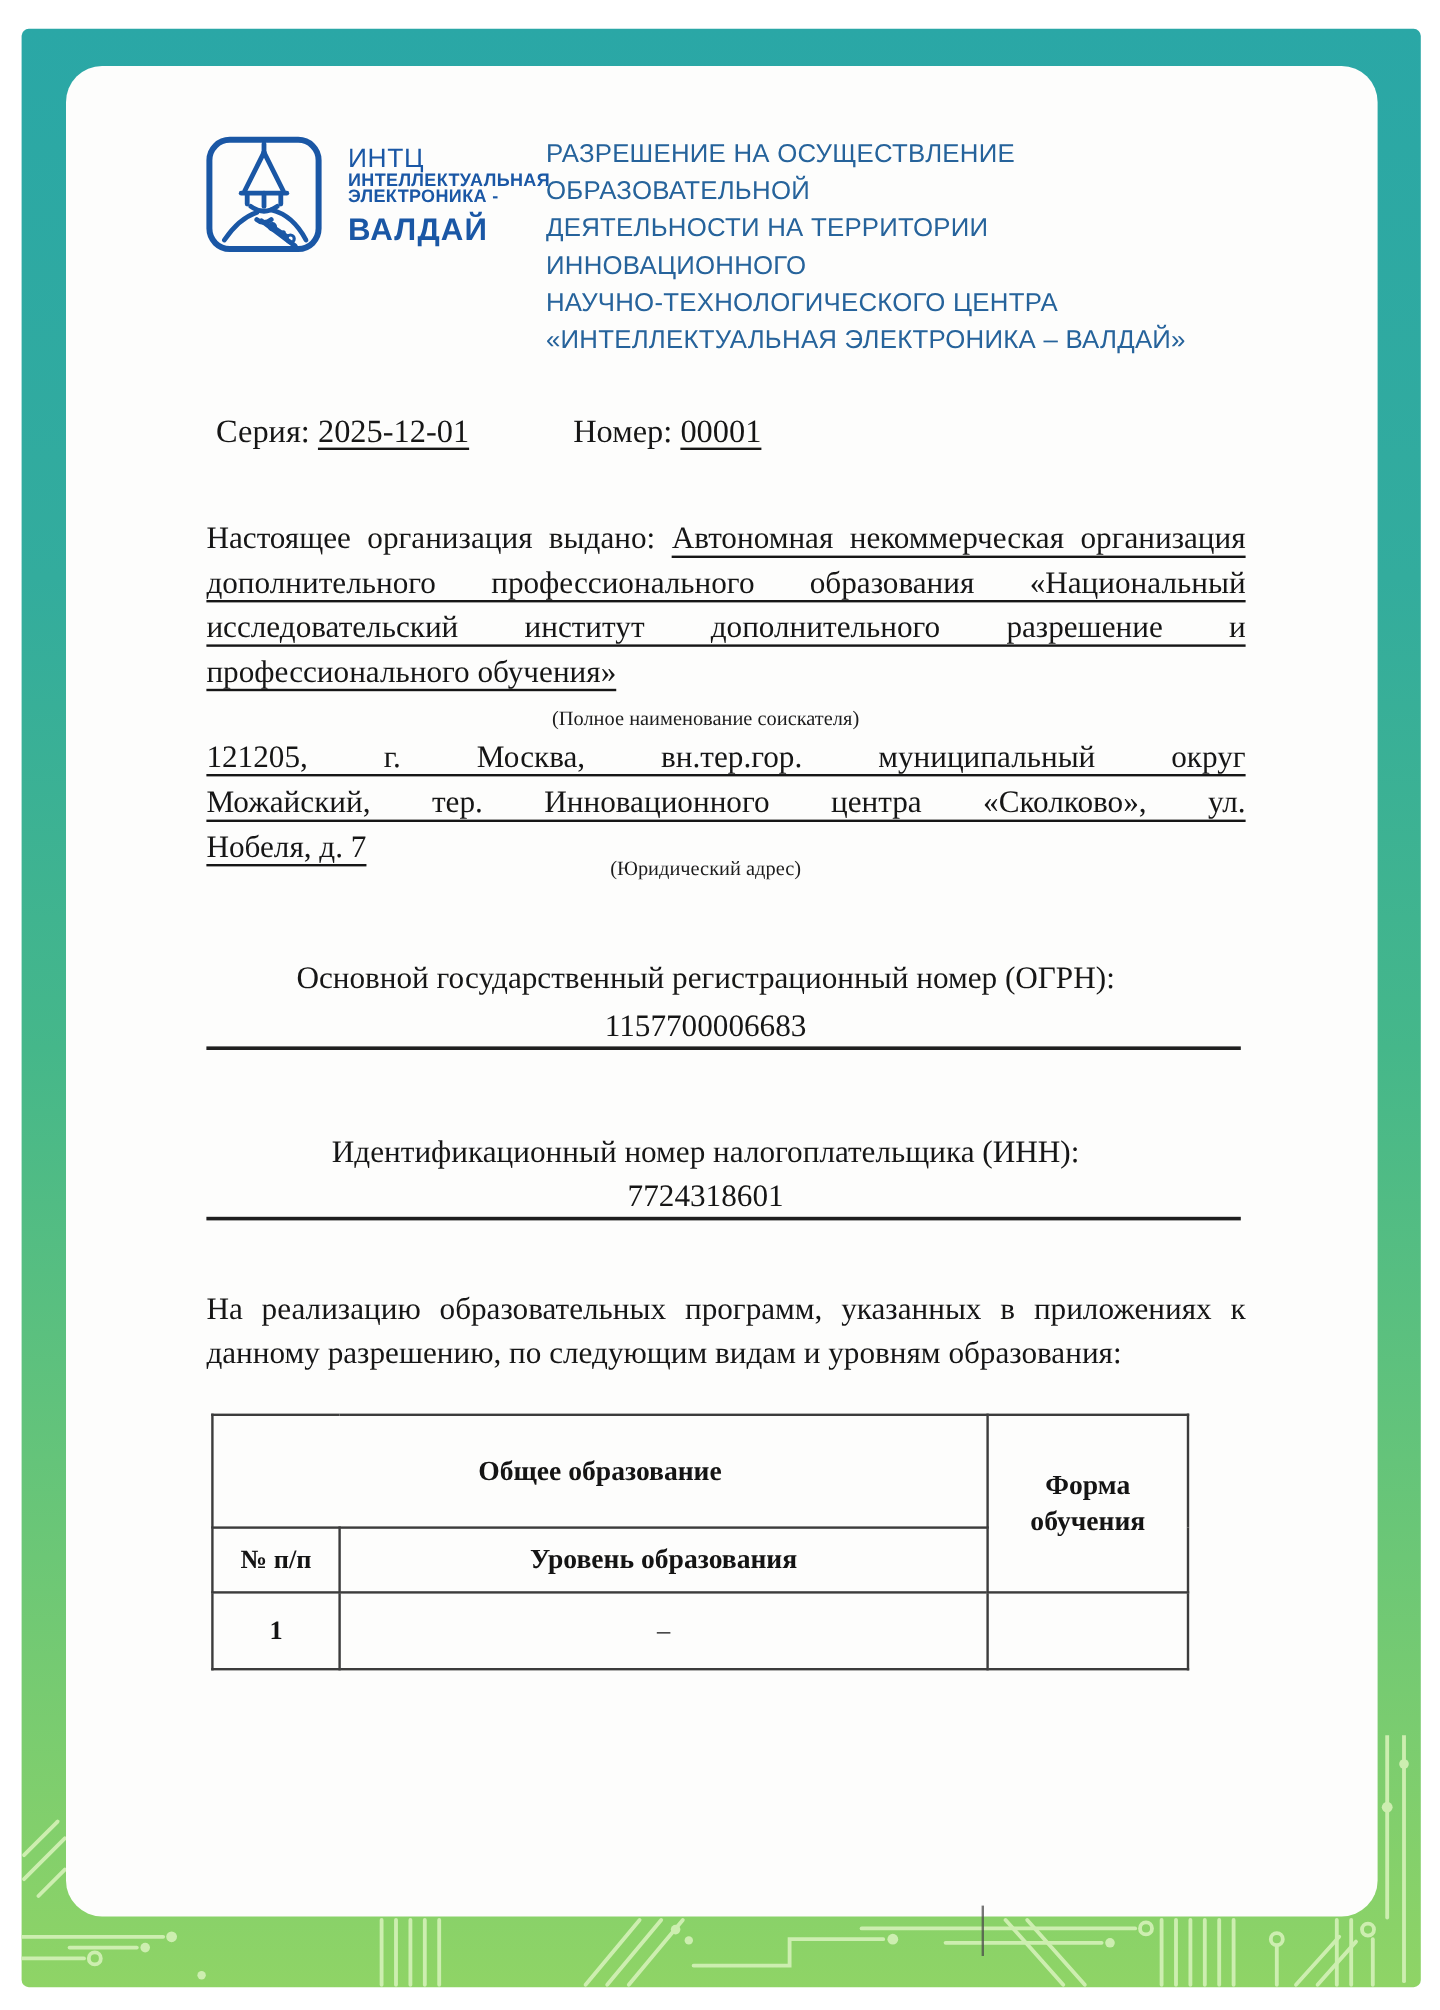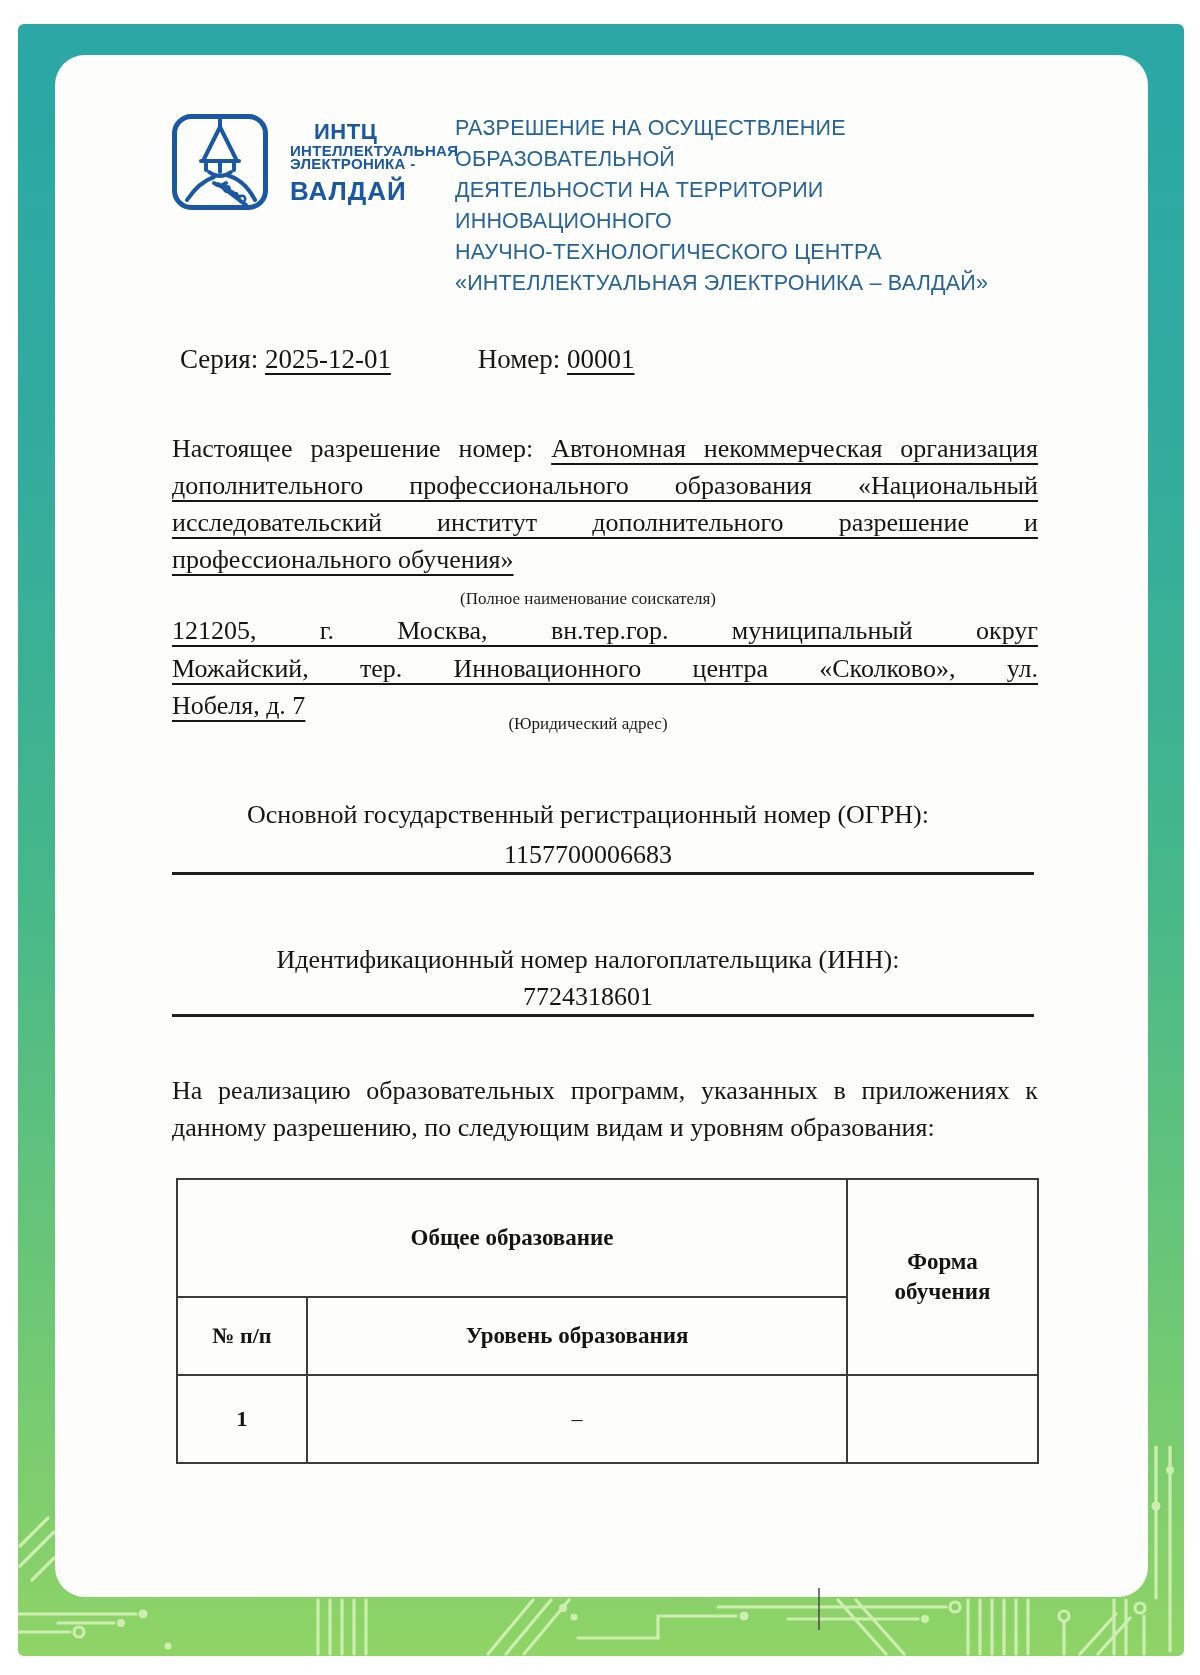--- a/index.html
+++ b/index.html
@@ -9,42 +9,42 @@
   .frame{position:absolute;inset:24px 16px 19px 18px;border-radius:6px;z-index:0;
          background:linear-gradient(to bottom,#2aa7a6 0%,#33ac9d 28%,#45b78a 52%,#6cc776 78%,#8fd466 100%);}
   .circuit{position:absolute;left:0;bottom:0;z-index:1;}
   .inner{position:absolute;inset:31px 36px 59px 37px;background:#fdfdfc;border-radius:30px;z-index:2;}
   .content{position:absolute;inset:0;z-index:3;}
   .artifact{position:absolute;left:818px;top:1588px;width:2px;height:42px;background:#4a4a4a;opacity:.75;z-index:4;}
   
   .logo-block{position:absolute;left:170px;top:112px;display:flex;gap:20px;align-items:flex-start;}
   .logo-icon{width:100px;height:100px;flex:0 0 auto;}
   .logo-text{display:flex;flex-direction:column;color:#1a57a5;font-family:"Liberation Sans",sans-serif;padding-top:8px;}
-  .logo-abbr{font-size:22px;font-weight:bold;letter-spacing:.5px;line-height:24px;margin-left:24px;}
+  .logo-abbr{font-size:22px;font-weight:normal;letter-spacing:.5px;line-height:24px;}
   .logo-sub{font-size:15px;font-weight:bold;letter-spacing:.3px;line-height:13px;}
   .logo-name{font-size:26px;font-weight:bold;letter-spacing:1px;line-height:30px;margin-top:6px;}
   .doc-title{position:absolute;left:455px;top:113px;width:560px;
              font-family:"Liberation Sans",sans-serif;font-size:21.5px;line-height:31px;
              color:#26639b;letter-spacing:.2px;}
   
   .serial-row{position:absolute;left:180px;top:344px;font-size:27px;}
   .serial-group{margin-right:0;}
   .number-group{margin-left:80px;text-align:center;}
   .uval{text-decoration:underline;text-decoration-thickness:2px;text-underline-offset:5px;}
   
   .para{position:absolute;left:172px;width:866px;font-size:26px;line-height:37px;}
   .jline{text-align:justify;text-align-last:justify;}
   .uline{text-decoration:underline;text-decoration-thickness:2px;text-underline-offset:6px;}
   .caption{position:absolute;left:172px;width:832px;text-align:center;font-size:17px;color:#1c1c1c;}
   .cline{position:absolute;left:172px;width:832px;text-align:center;font-size:26px;}
   .rule{position:absolute;left:172px;width:862px;border-top:3px solid #1f1f1f;height:0;}
   
   .doc-table{position:absolute;left:176px;top:1178px;border-collapse:collapse;table-layout:fixed;
              font-family:"Liberation Serif",serif;color:#141414;}
-  .doc-table td{border:2px solid #3c3c3c;text-align:center;vertical-align:middle;padding:12px;background:transparent;}
+  .doc-table td{border:2px solid #3c3c3c;text-align:center;vertical-align:middle;padding:0;background:transparent;}
   .td-group{width:644px;height:92px;font-size:23px;font-weight:bold;}
   .td-form{width:165px;font-size:23px;font-weight:bold;line-height:30px;}
   .td-num{width:104px;height:52px;font-size:22px;font-weight:bold;border-radius:19px;}
   .td-level{font-size:23px;font-weight:bold;}
   .td-rownum{height:62px;font-size:22px;font-weight:bold;}
   .td-dash{font-size:22px;}
 </style>
 </head>
 <body>
 
@@ -168,21 +168,21 @@
         <span class="uval">2025-12-01</span>
       </span>
       <span class="number-group">
         <span>Номер:</span>
         <span class="uval">00001</span>
       </span>
     </div>
 
     <div class="para" style="top:430px">
       <div class="jline">
-        <span>Настоящее разрешение номер: </span>
+        <span>Настоящее организация выдано: </span>
         <span class="uline">Автономная некоммерческая организация</span>
       </div>
       <div class="jline uline">дополнительного профессионального образования «Национальный</div>
       <div class="jline uline">исследовательский институт дополнительного разрешение и</div>
       <div class="uline">профессионального обучения»</div>
     </div>
     <div class="caption" style="top:589px">(Полное наименование соискателя)</div>
 
     <div class="para" style="top:612px;line-height:37.5px">
       <div class="jline uline">121205, г. Москва, вн.тер.гор. муниципальный округ</div>

